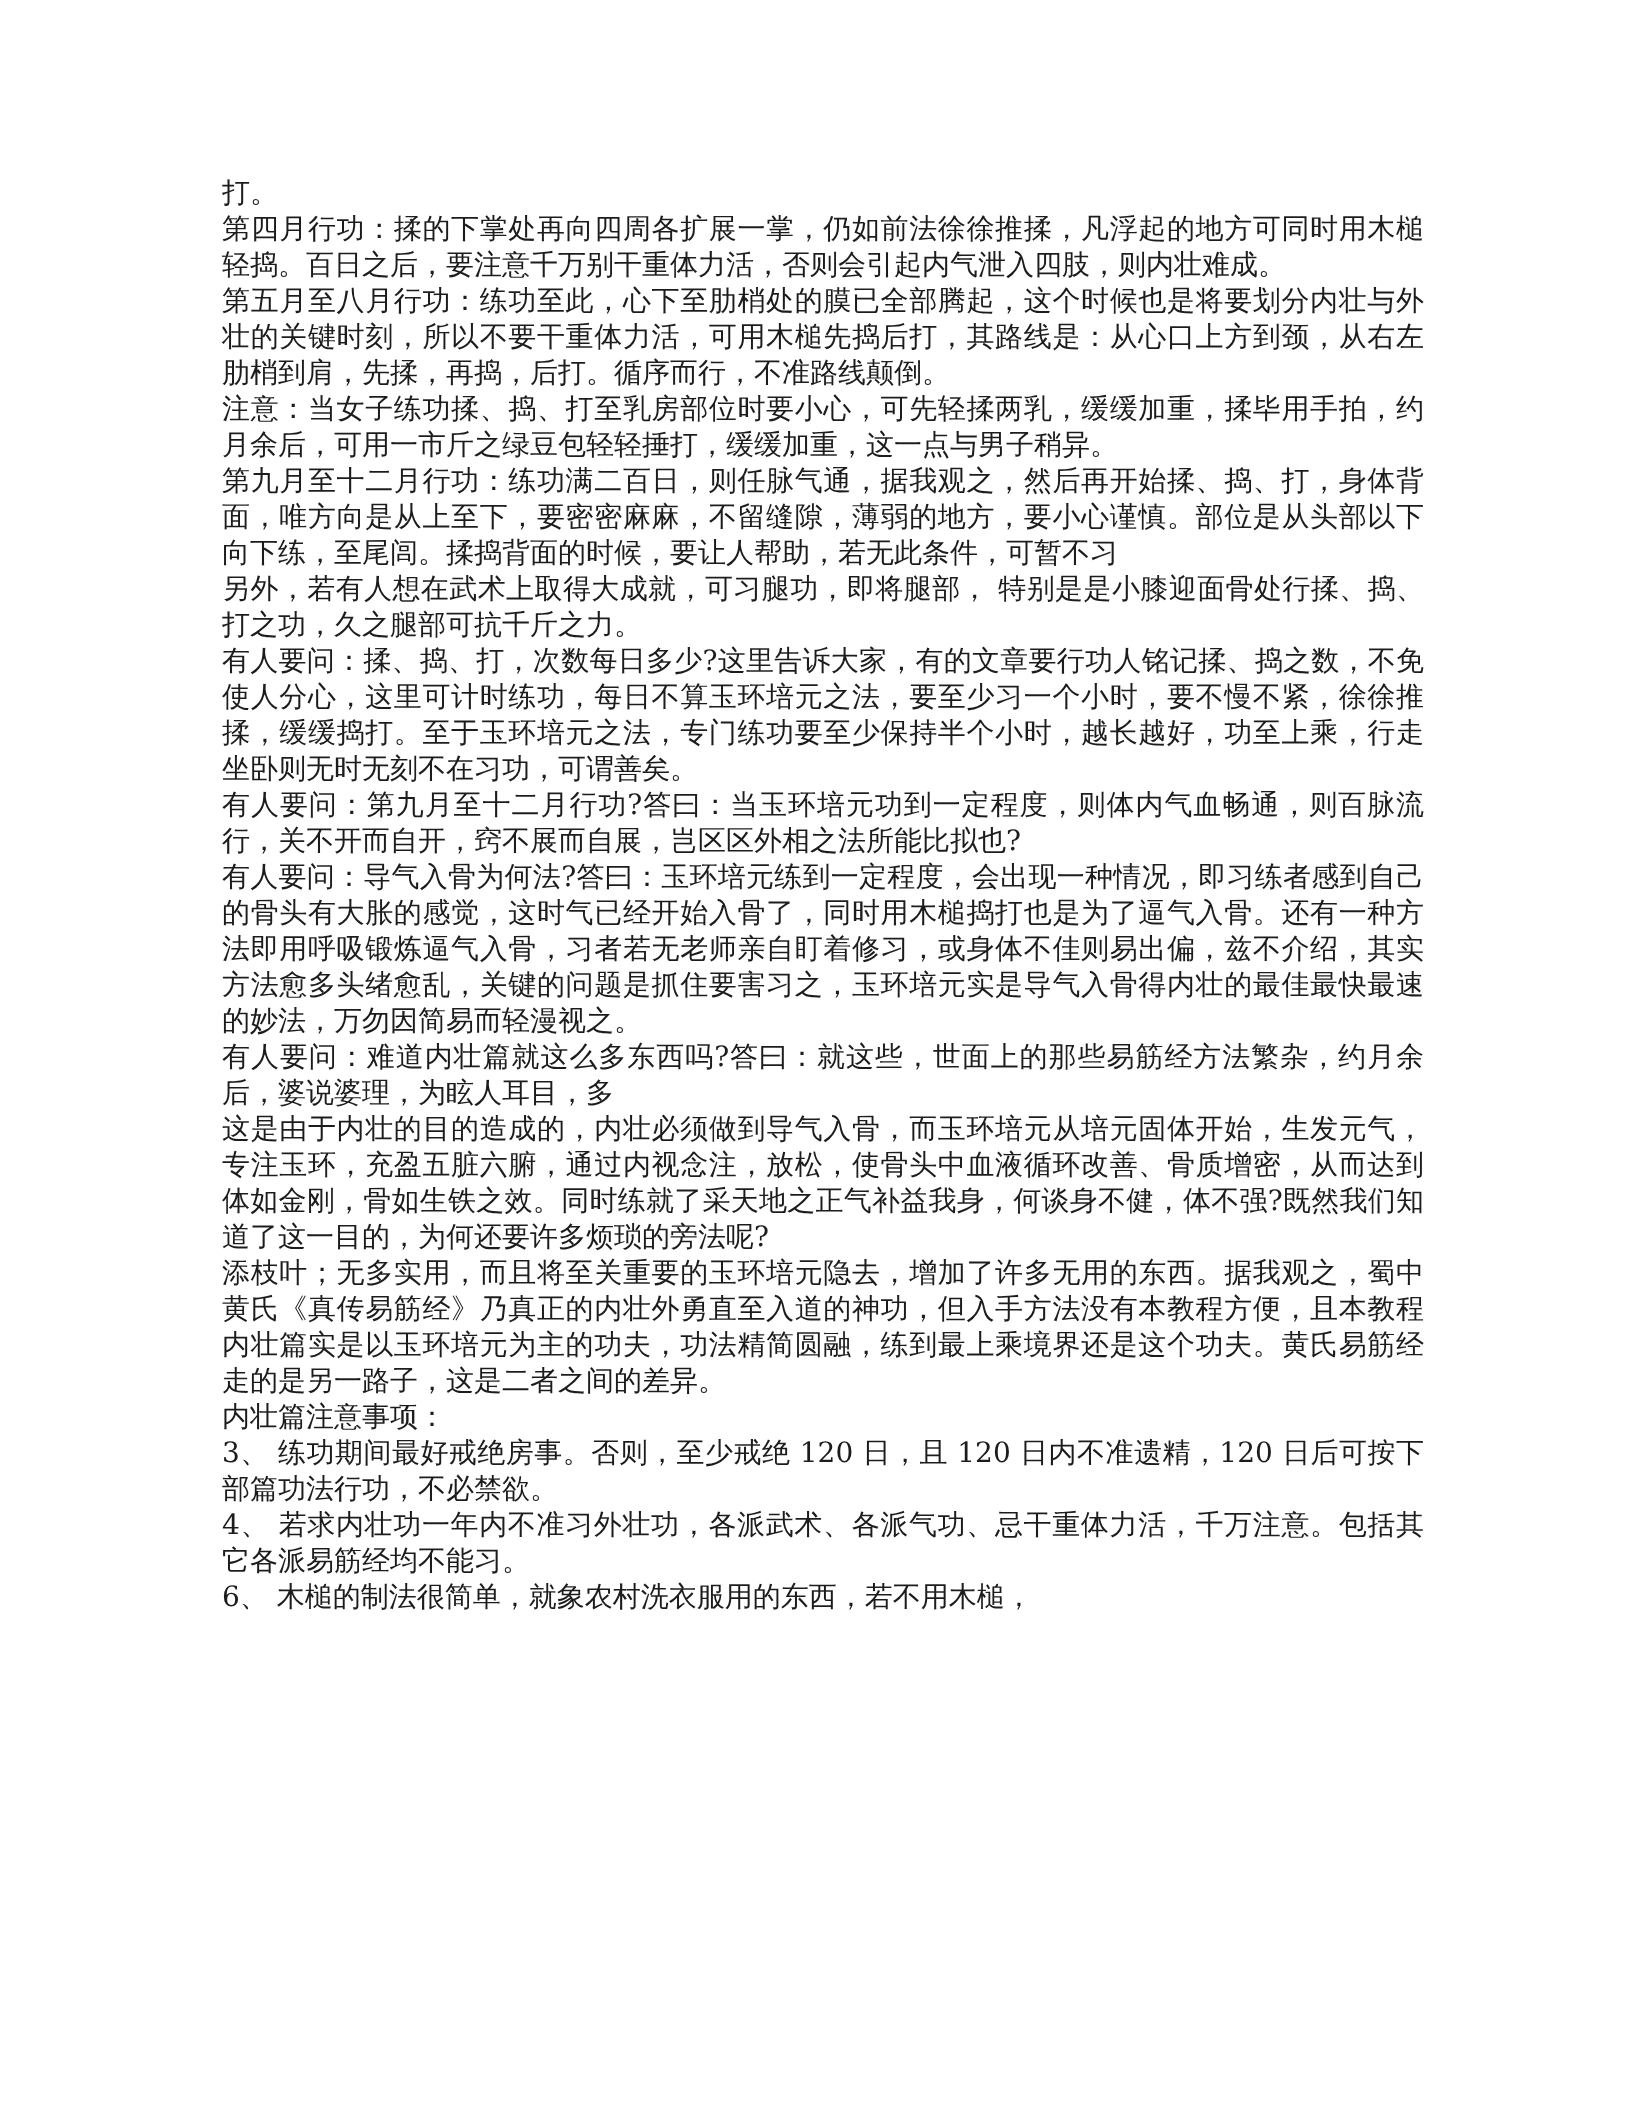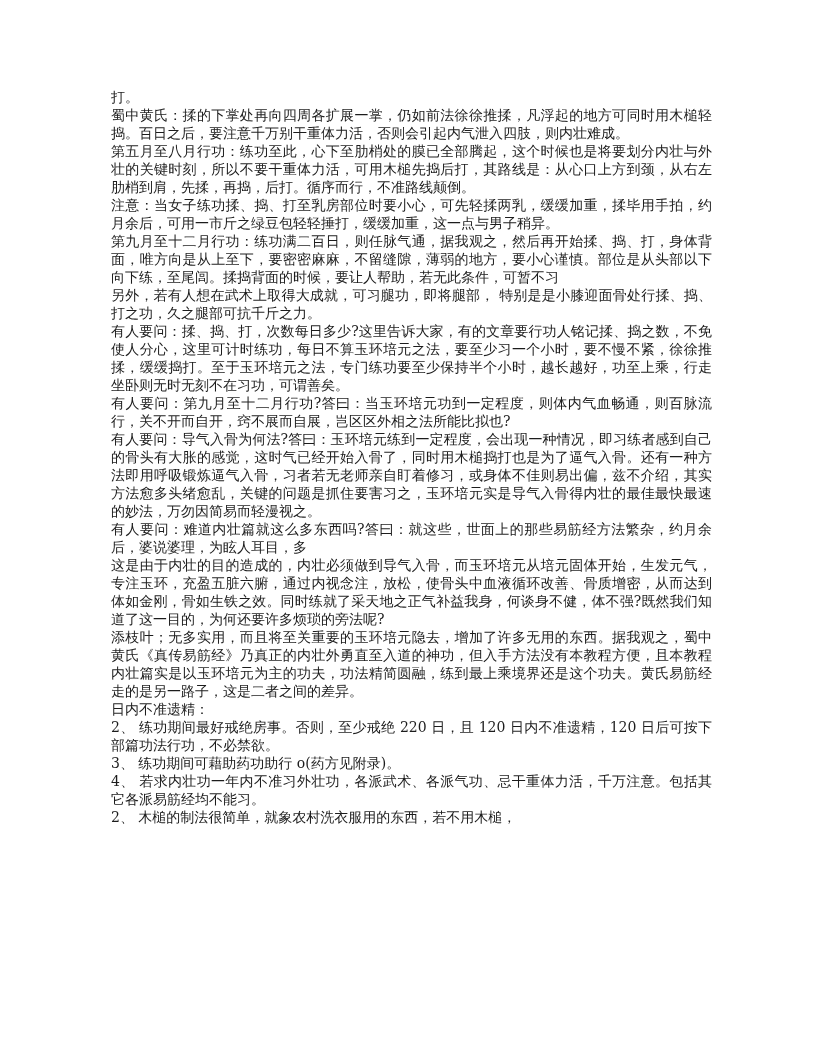--- a/index.html
+++ b/index.html
@@ -32,30 +32,29 @@
     padding: 0;
     word-break: break-all;
   }
 </style>
 </head>
 <body>
 
 <div class="page">
   <div class="doc-body">
     <p>打。</p>
-    <p>蜀中黄氏：揉的下掌处再向四周各扩展一掌，仍如前法徐徐推揉，凡浮起的地方可同时用木槌轻捣。百日之后，要注意千万别干重体力活，否则会引起内气泄入四肢，则内壮难成。</p>
+    <p>第四月行功：揉的下掌处再向四周各扩展一掌，仍如前法徐徐推揉，凡浮起的地方可同时用木槌轻捣。百日之后，要注意千万别干重体力活，否则会引起内气泄入四肢，则内壮难成。</p>
     <p>第五月至八月行功：练功至此，心下至肋梢处的膜已全部腾起，这个时候也是将要划分内壮与外壮的关键时刻，所以不要干重体力活，可用木槌先捣后打，其路线是：从心口上方到颈，从右左肋梢到肩，先揉，再捣，后打。循序而行，不准路线颠倒。</p>
     <p>注意：当女子练功揉、捣、打至乳房部位时要小心，可先轻揉两乳，缓缓加重，揉毕用手拍，约月余后，可用一市斤之绿豆包轻轻捶打，缓缓加重，这一点与男子稍异。</p>
     <p>第九月至十二月行功：练功满二百日，则任脉气通，据我观之，然后再开始揉、捣、打，身体背面，唯方向是从上至下，要密密麻麻，不留缝隙，薄弱的地方，要小心谨慎。部位是从头部以下向下练，至尾闾。揉捣背面的时候，要让人帮助，若无此条件，可暂不习</p>
     <p>另外，若有人想在武术上取得大成就，可习腿功，即将腿部， 特别是是小膝迎面骨处行揉、捣、打之功，久之腿部可抗千斤之力。</p>
     <p>有人要问：揉、捣、打，次数每日多少?这里告诉大家，有的文章要行功人铭记揉、捣之数，不免使人分心，这里可计时练功，每日不算玉环培元之法，要至少习一个小时，要不慢不紧，徐徐推揉，缓缓捣打。至于玉环培元之法，专门练功要至少保持半个小时，越长越好，功至上乘，行走坐卧则无时无刻不在习功，可谓善矣。</p>
     <p>有人要问：第九月至十二月行功?答曰：当玉环培元功到一定程度，则体内气血畅通，则百脉流行，关不开而自开，窍不展而自展，岂区区外相之法所能比拟也?</p>
     <p>有人要问：导气入骨为何法?答曰：玉环培元练到一定程度，会出现一种情况，即习练者感到自己的骨头有大胀的感觉，这时气已经开始入骨了，同时用木槌捣打也是为了逼气入骨。还有一种方法即用呼吸锻炼逼气入骨，习者若无老师亲自盯着修习，或身体不佳则易出偏，兹不介绍，其实方法愈多头绪愈乱，关键的问题是抓住要害习之，玉环培元实是导气入骨得内壮的最佳最快最速的妙法，万勿因简易而轻漫视之。</p>
     <p>有人要问：难道内壮篇就这么多东西吗?答曰：就这些，世面上的那些易筋经方法繁杂，约月余后，婆说婆理，为眩人耳目，多</p>
     <p>这是由于内壮的目的造成的，内壮必须做到导气入骨，而玉环培元从培元固体开始，生发元气，专注玉环，充盈五脏六腑，通过内视念注，放松，使骨头中血液循环改善、骨质增密，从而达到体如金刚，骨如生铁之效。同时练就了采天地之正气补益我身，何谈身不健，体不强?既然我们知道了这一目的，为何还要许多烦琐的旁法呢?</p>
     <p>添枝叶；无多实用，而且将至关重要的玉环培元隐去，增加了许多无用的东西。据我观之，蜀中黄氏《真传易筋经》乃真正的内壮外勇直至入道的神功，但入手方法没有本教程方便，且本教程内壮篇实是以玉环培元为主的功夫，功法精简圆融，练到最上乘境界还是这个功夫。黄氏易筋经走的是另一路子，这是二者之间的差异。</p>
-    <p>日内不准遗精：</p>
-    <p>2、 练功期间最好戒绝房事。否则，至少戒绝 220 日，且 120 日内不准遗精，120 日后可按下部篇功法行功，不必禁欲。</p>
-    <p>3、 练功期间可藉助药功助行 o(药方见附录)。</p>
+    <p>内壮篇注意事项：</p>
+    <p>3、 练功期间最好戒绝房事。否则，至少戒绝 120 日，且 120 日内不准遗精，120 日后可按下部篇功法行功，不必禁欲。</p>
     <p>4、 若求内壮功一年内不准习外壮功，各派武术、各派气功、忌干重体力活，千万注意。包括其它各派易筋经均不能习。</p>
-    <p>2、 木槌的制法很简单，就象农村洗衣服用的东西，若不用木槌，</p>
+    <p>6、 木槌的制法很简单，就象农村洗衣服用的东西，若不用木槌，</p>
   </div>
 </div>
 
 </body></html>

